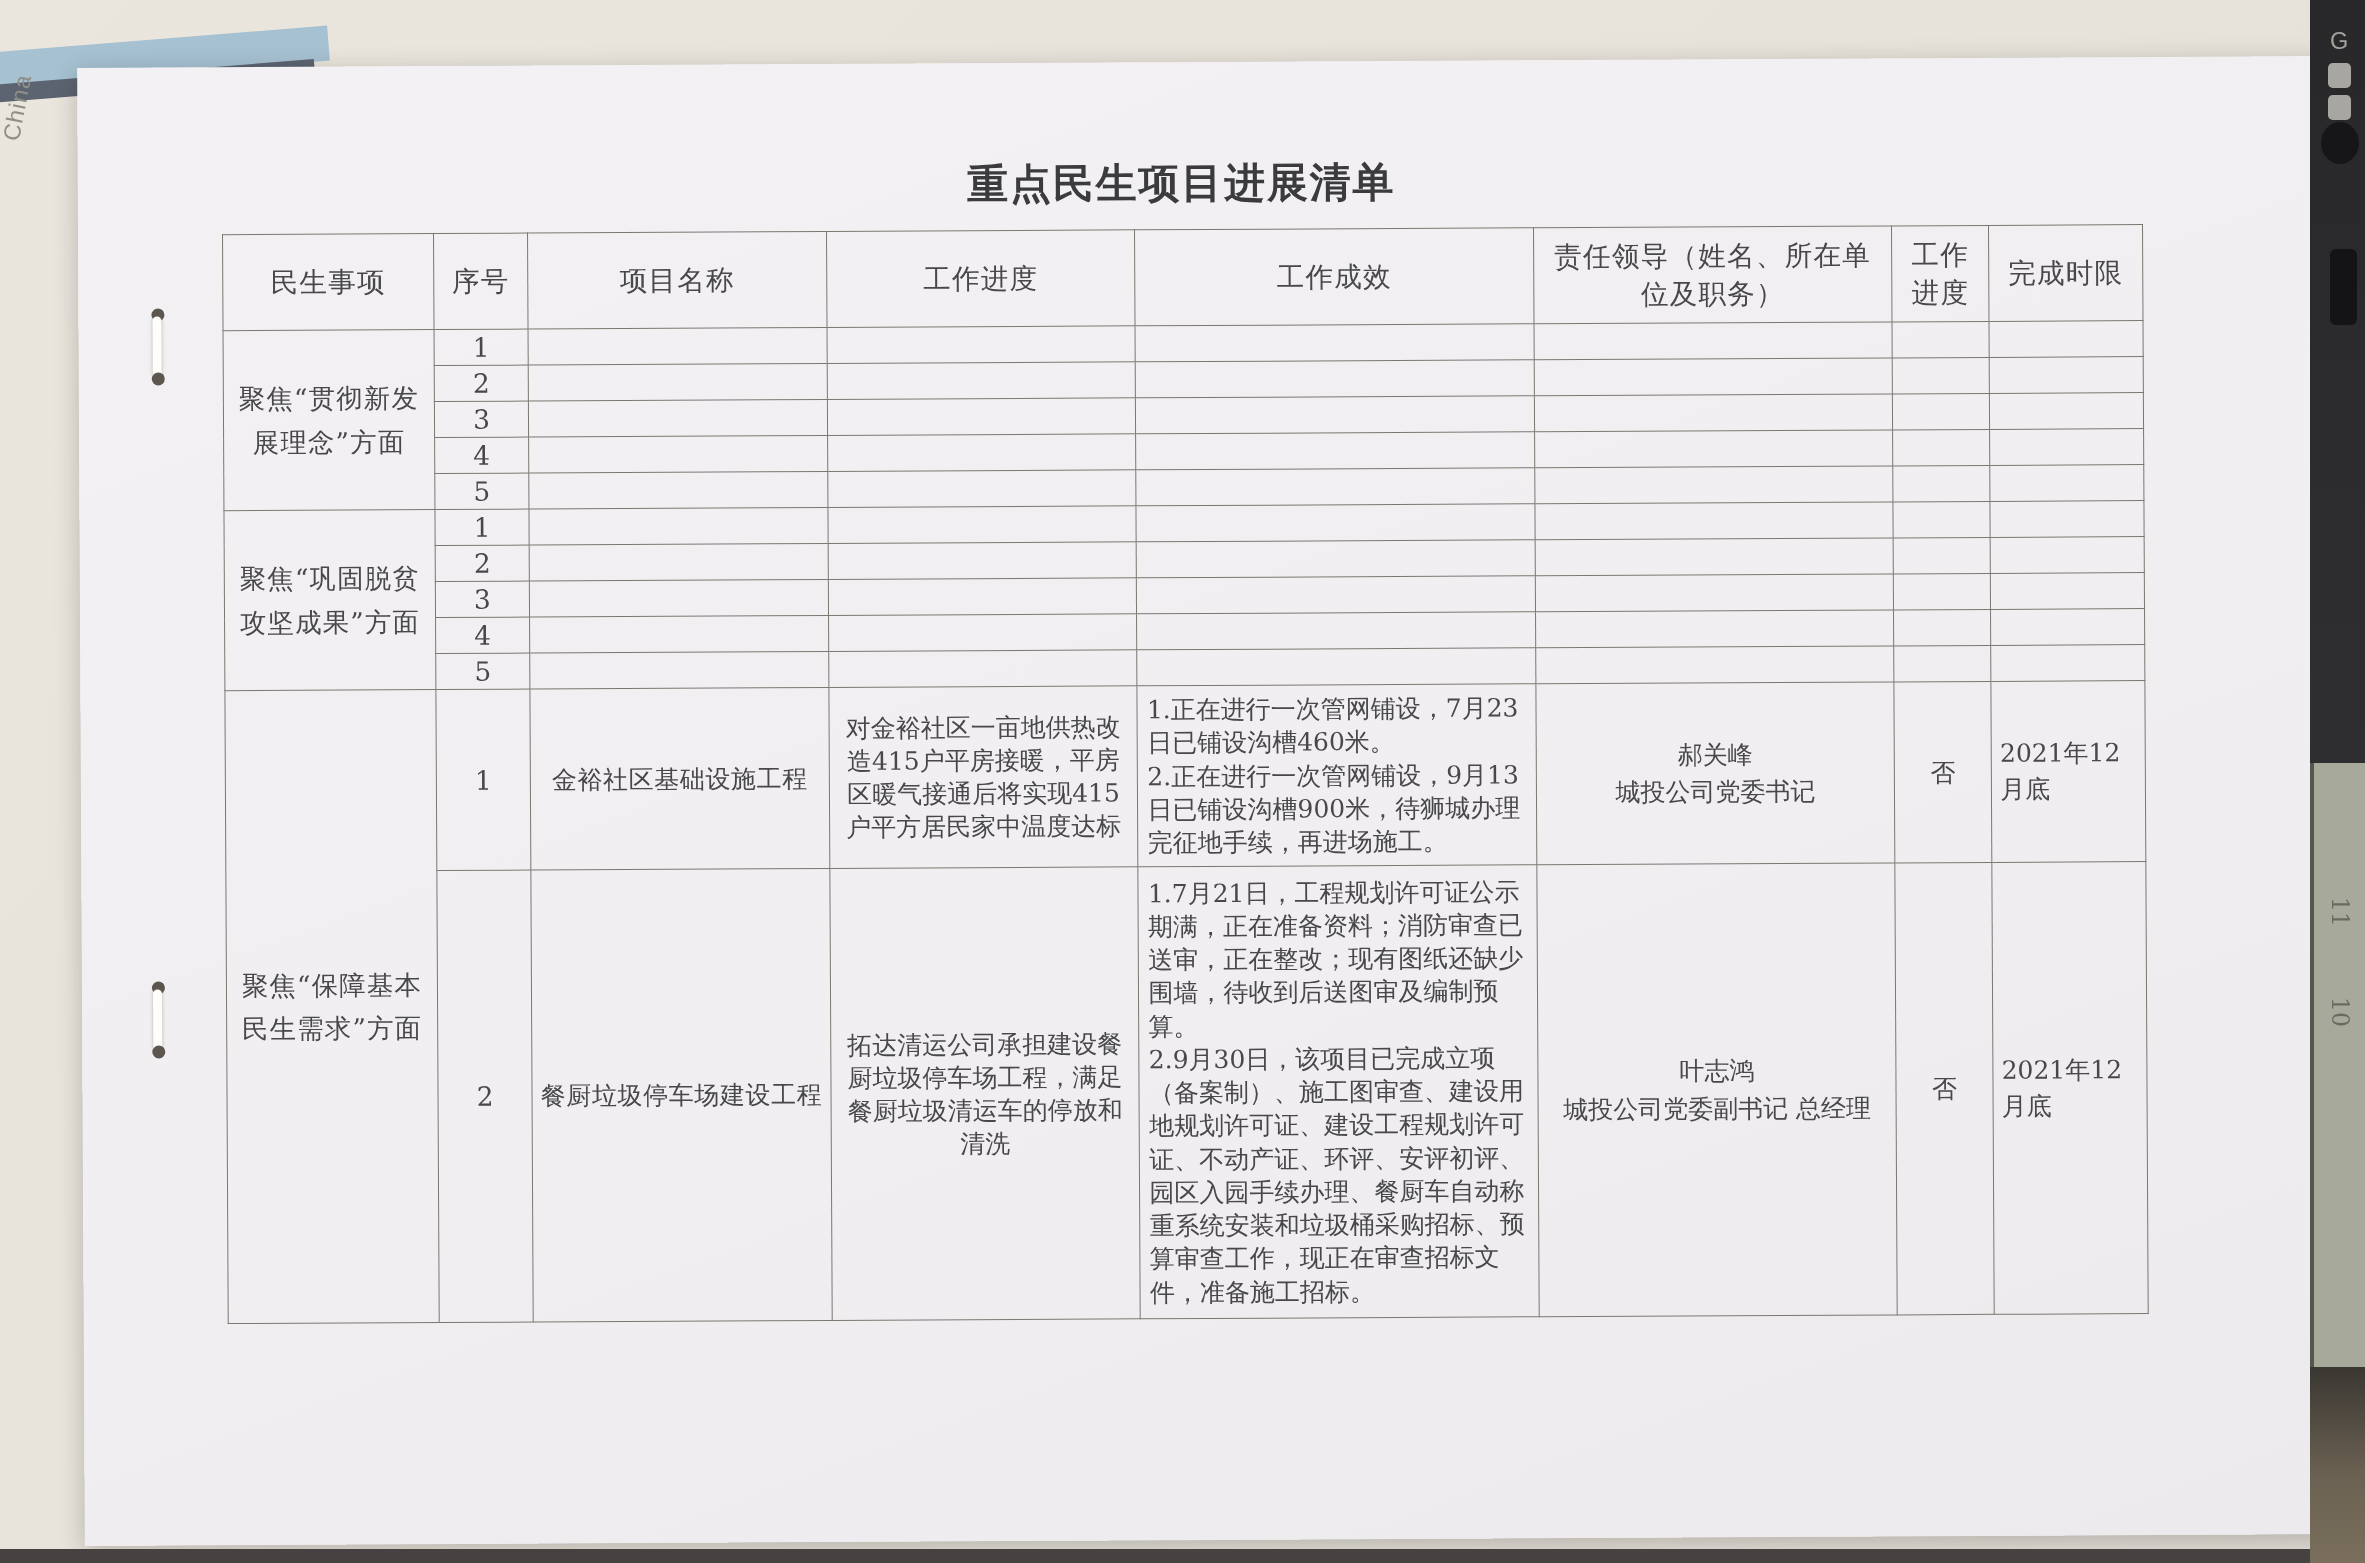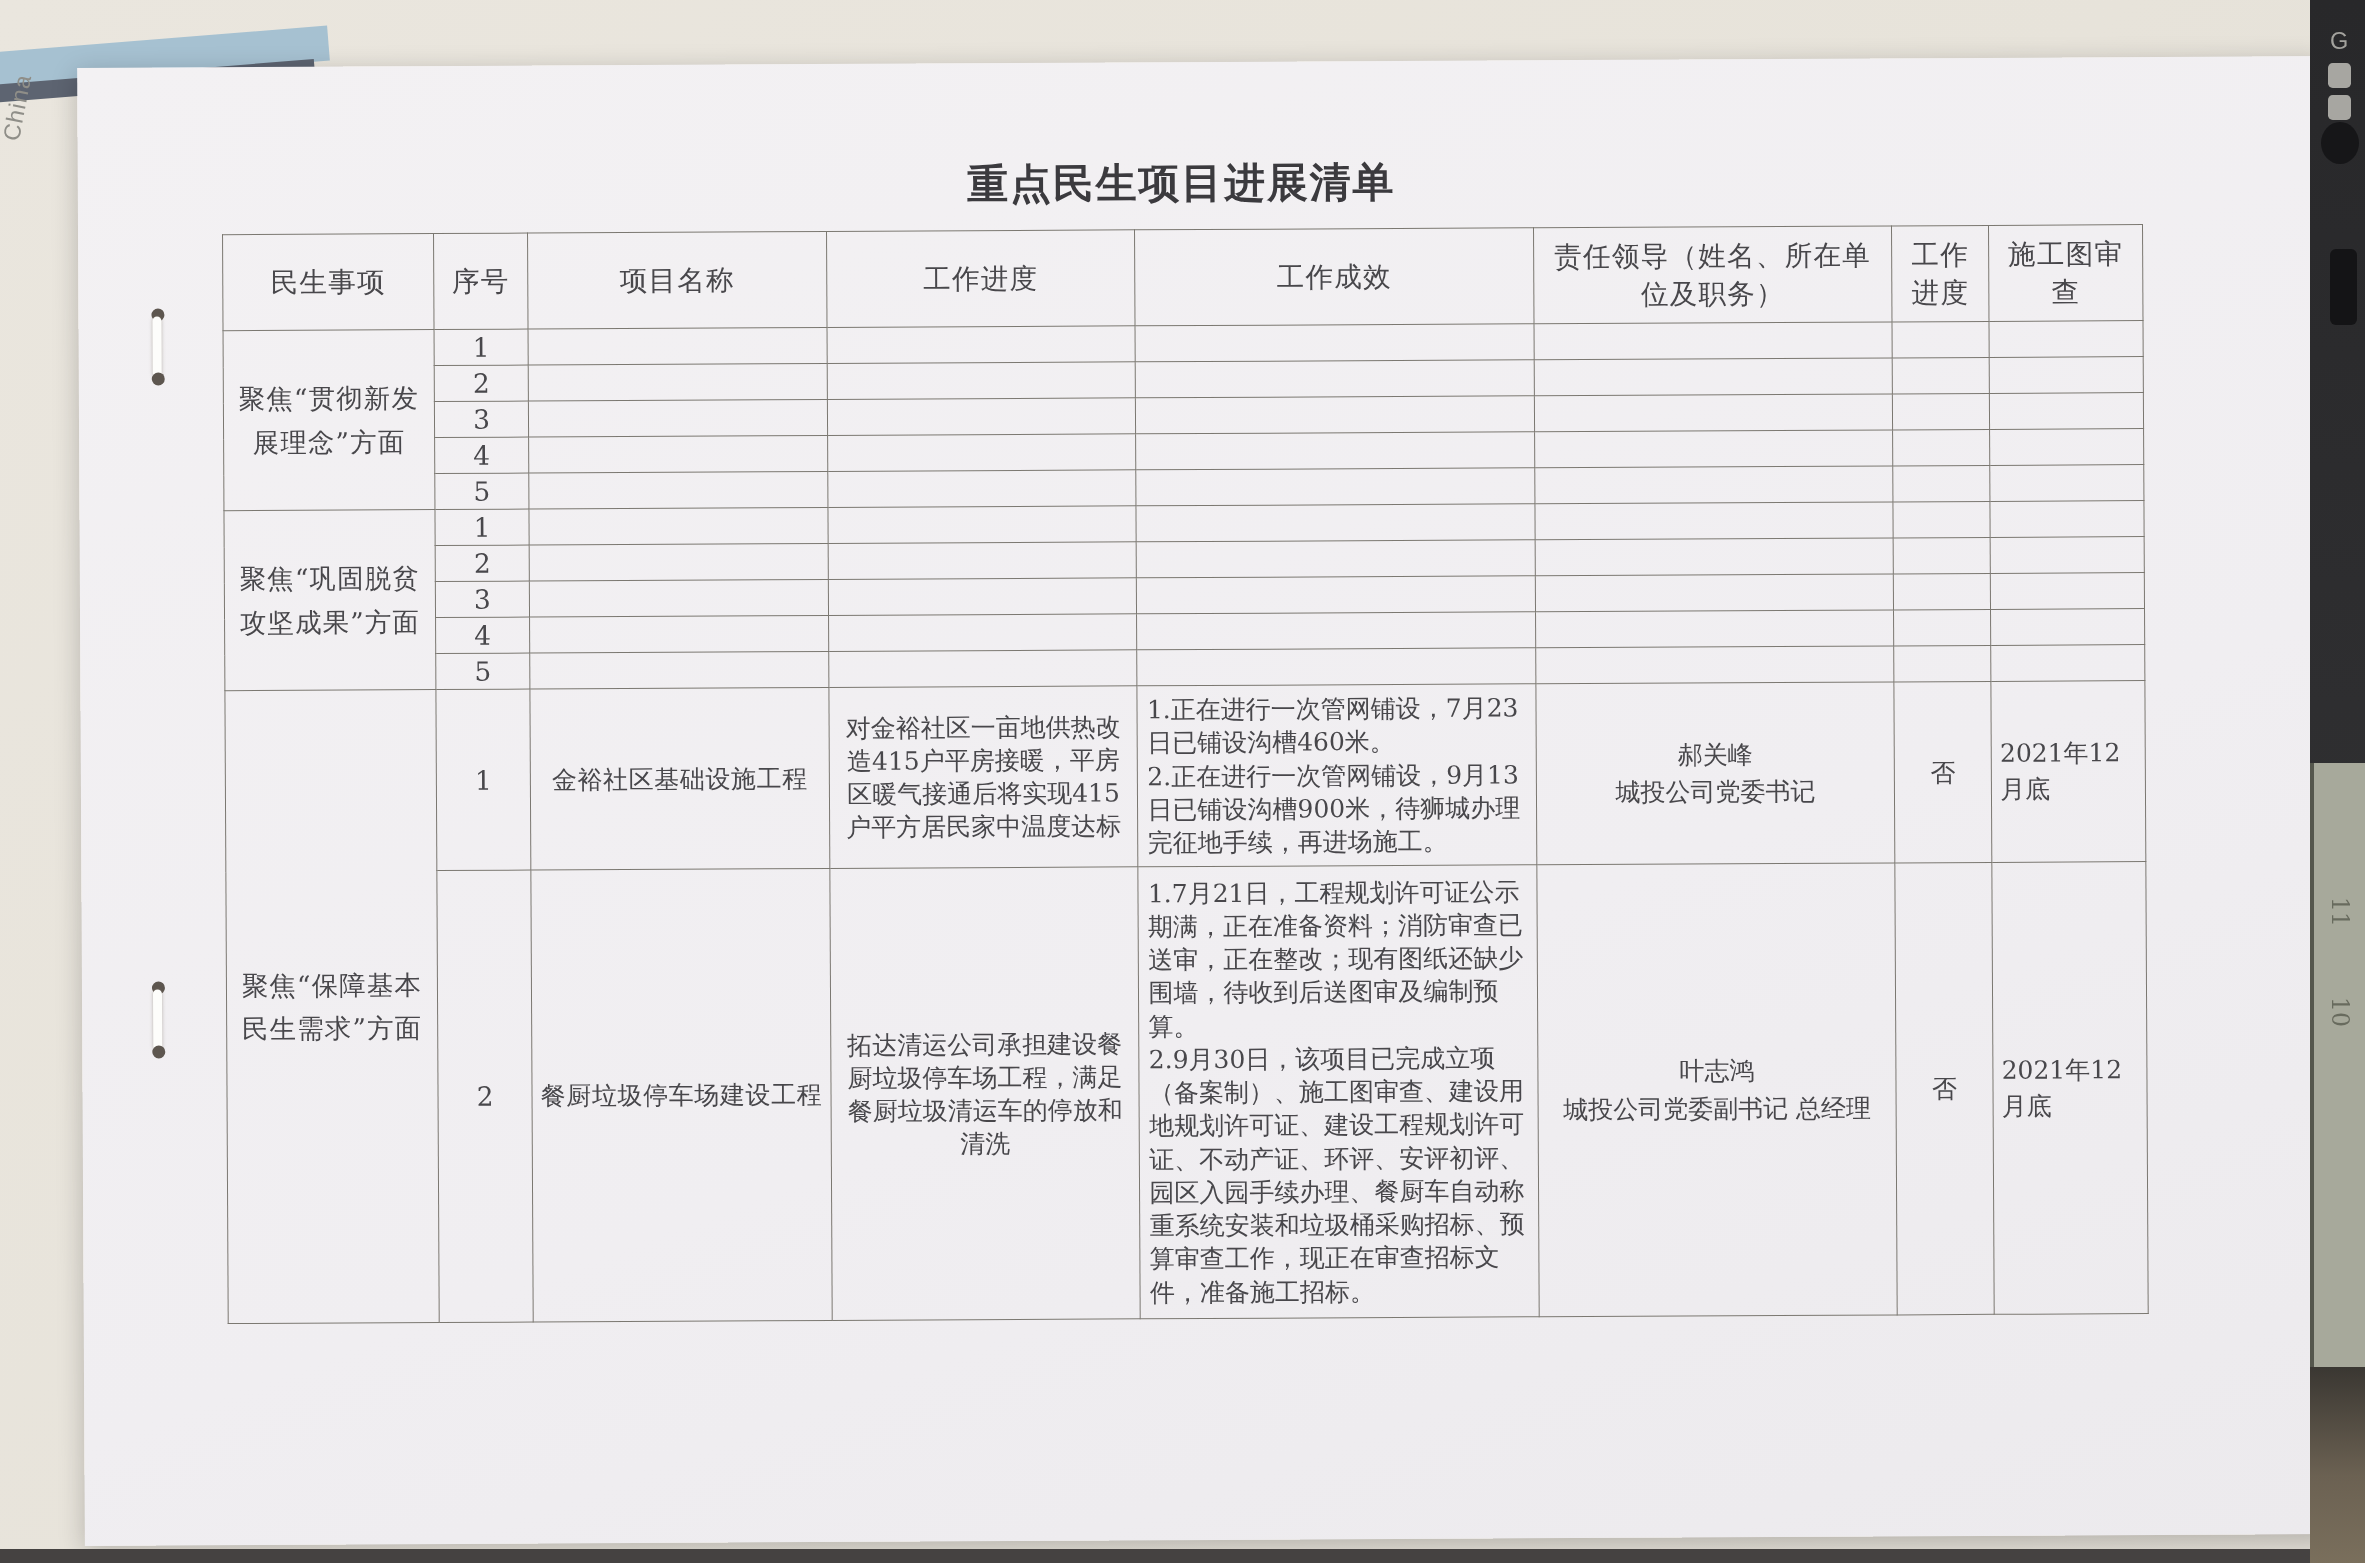--- a/index.html
+++ b/index.html
@@ -196,21 +196,21 @@
       </colgroup>
       <tbody>
         <tr style="height:96px">
           <th class="hdr">民生事项</th>
           <th class="hdr">序号</th>
           <th class="hdr">项目名称</th>
           <th class="hdr">工作进度</th>
           <th class="hdr">工作成效</th>
           <th class="hdr">责任领导（姓名、所在单位及职务）</th>
           <th class="hdr">工作进度</th>
-          <th class="hdr">施工图审查</th>
+          <th class="hdr">完成时限</th>
         </tr>
 
         <tr style="height:36px">
           <td class="cat" rowspan="5">聚焦“贯彻新发展理念”方面</td>
           <td class="no">1</td>
           <td class="empty"></td>
             <td class="empty"></td>
             <td class="empty"></td>
             <td class="empty"></td>
             <td class="empty"></td>

